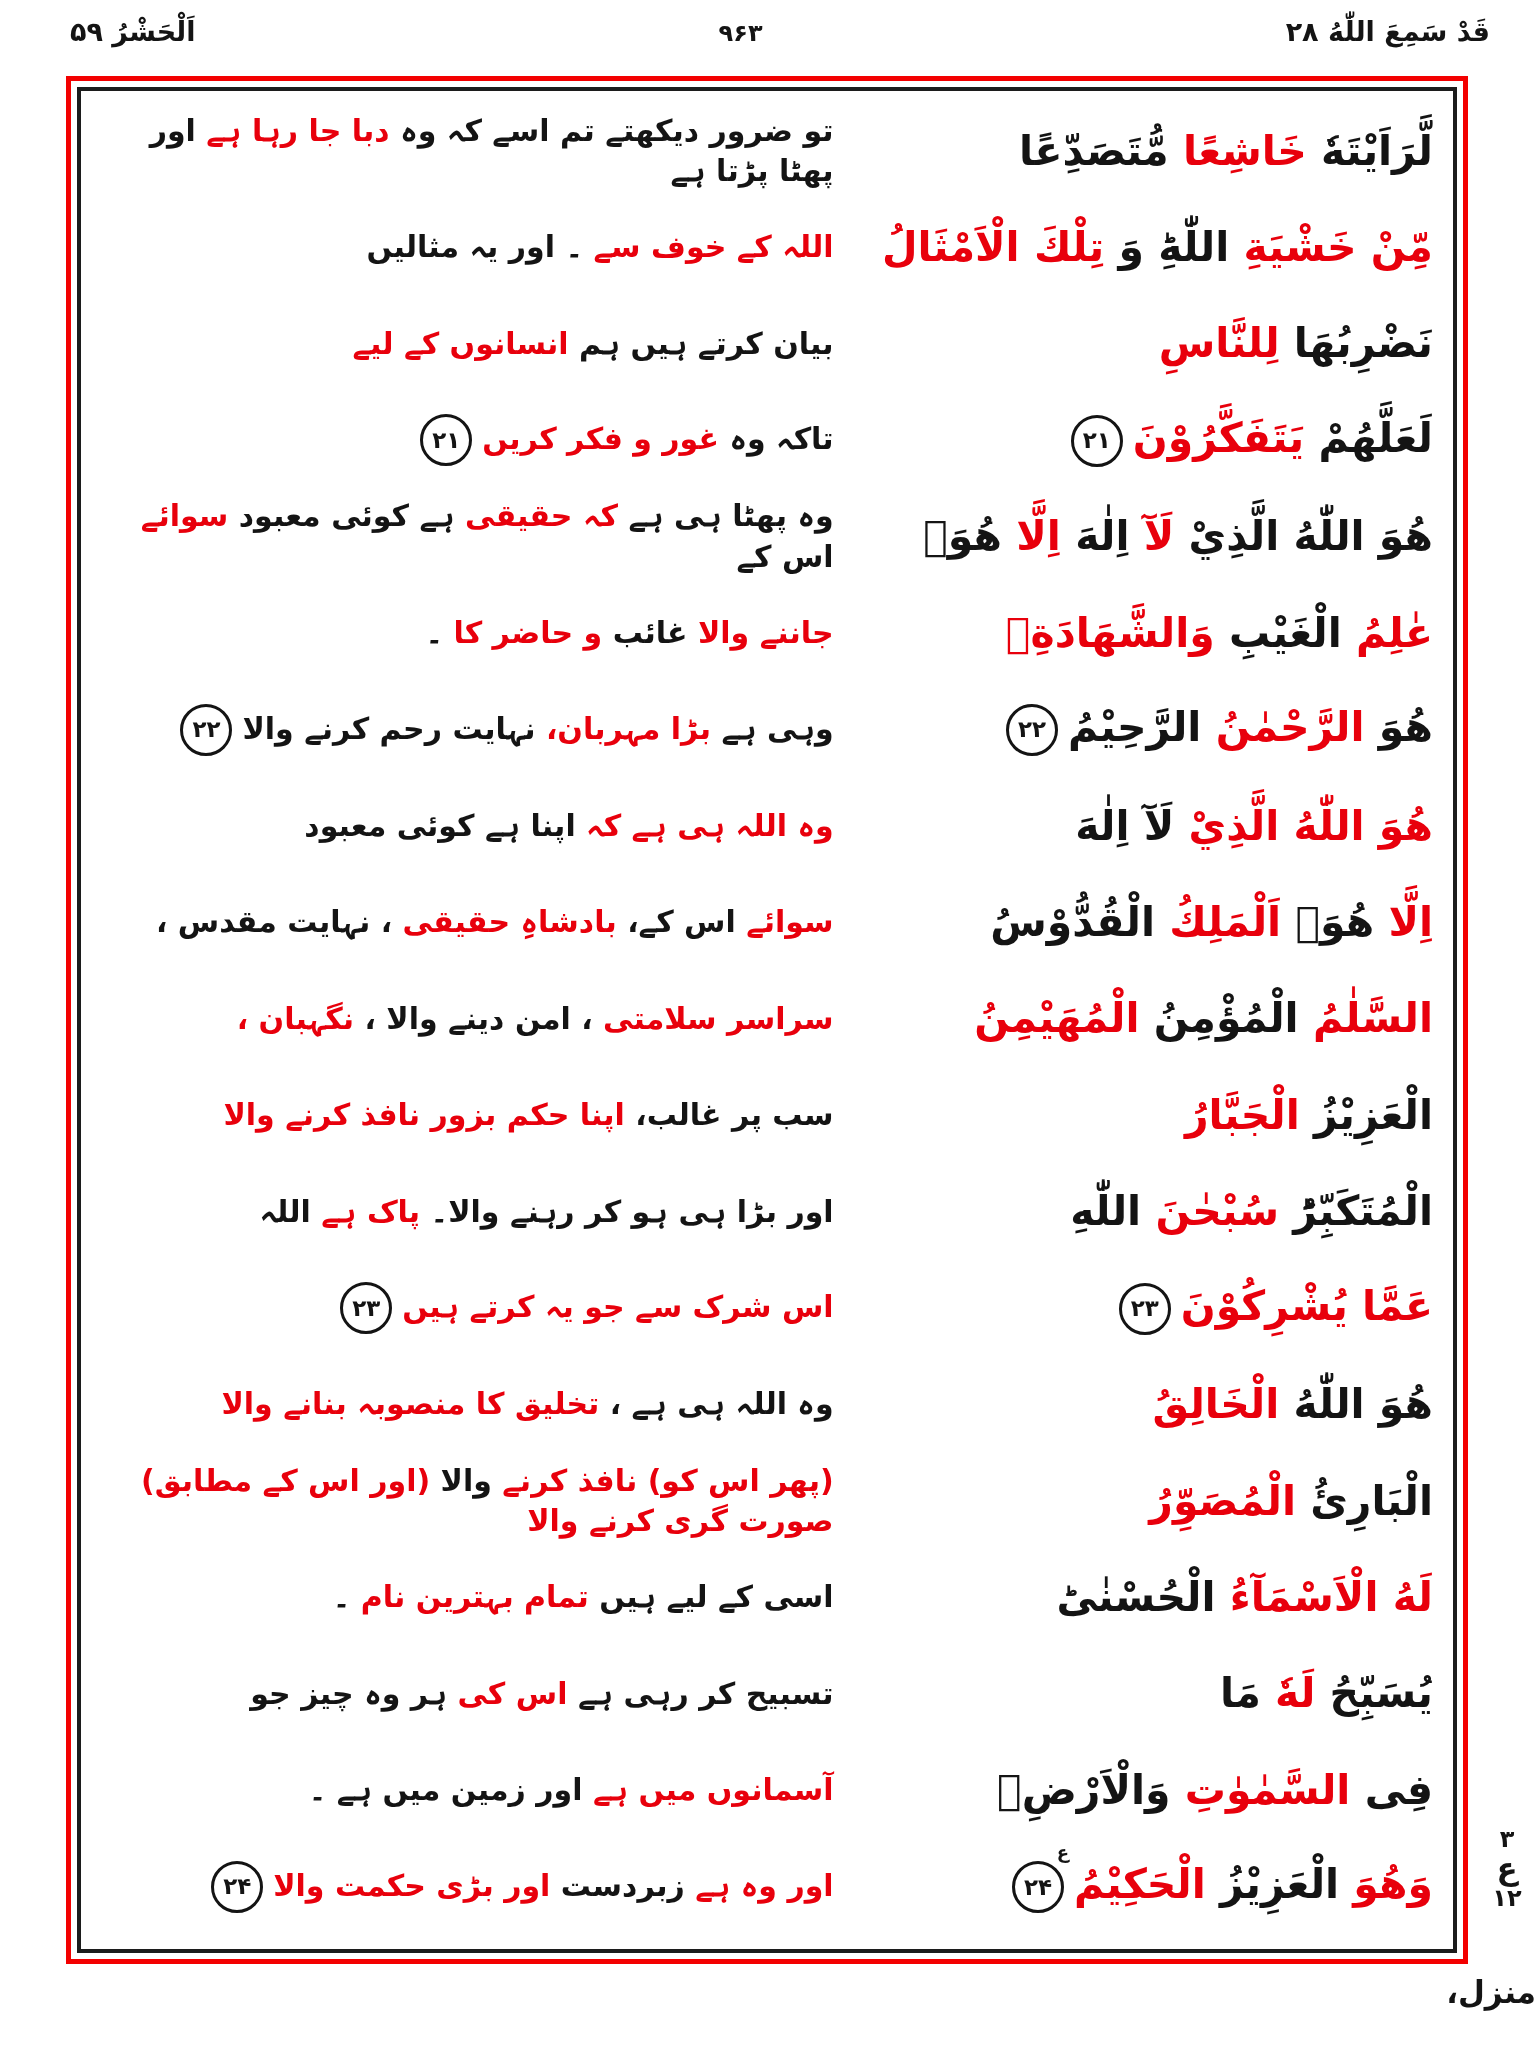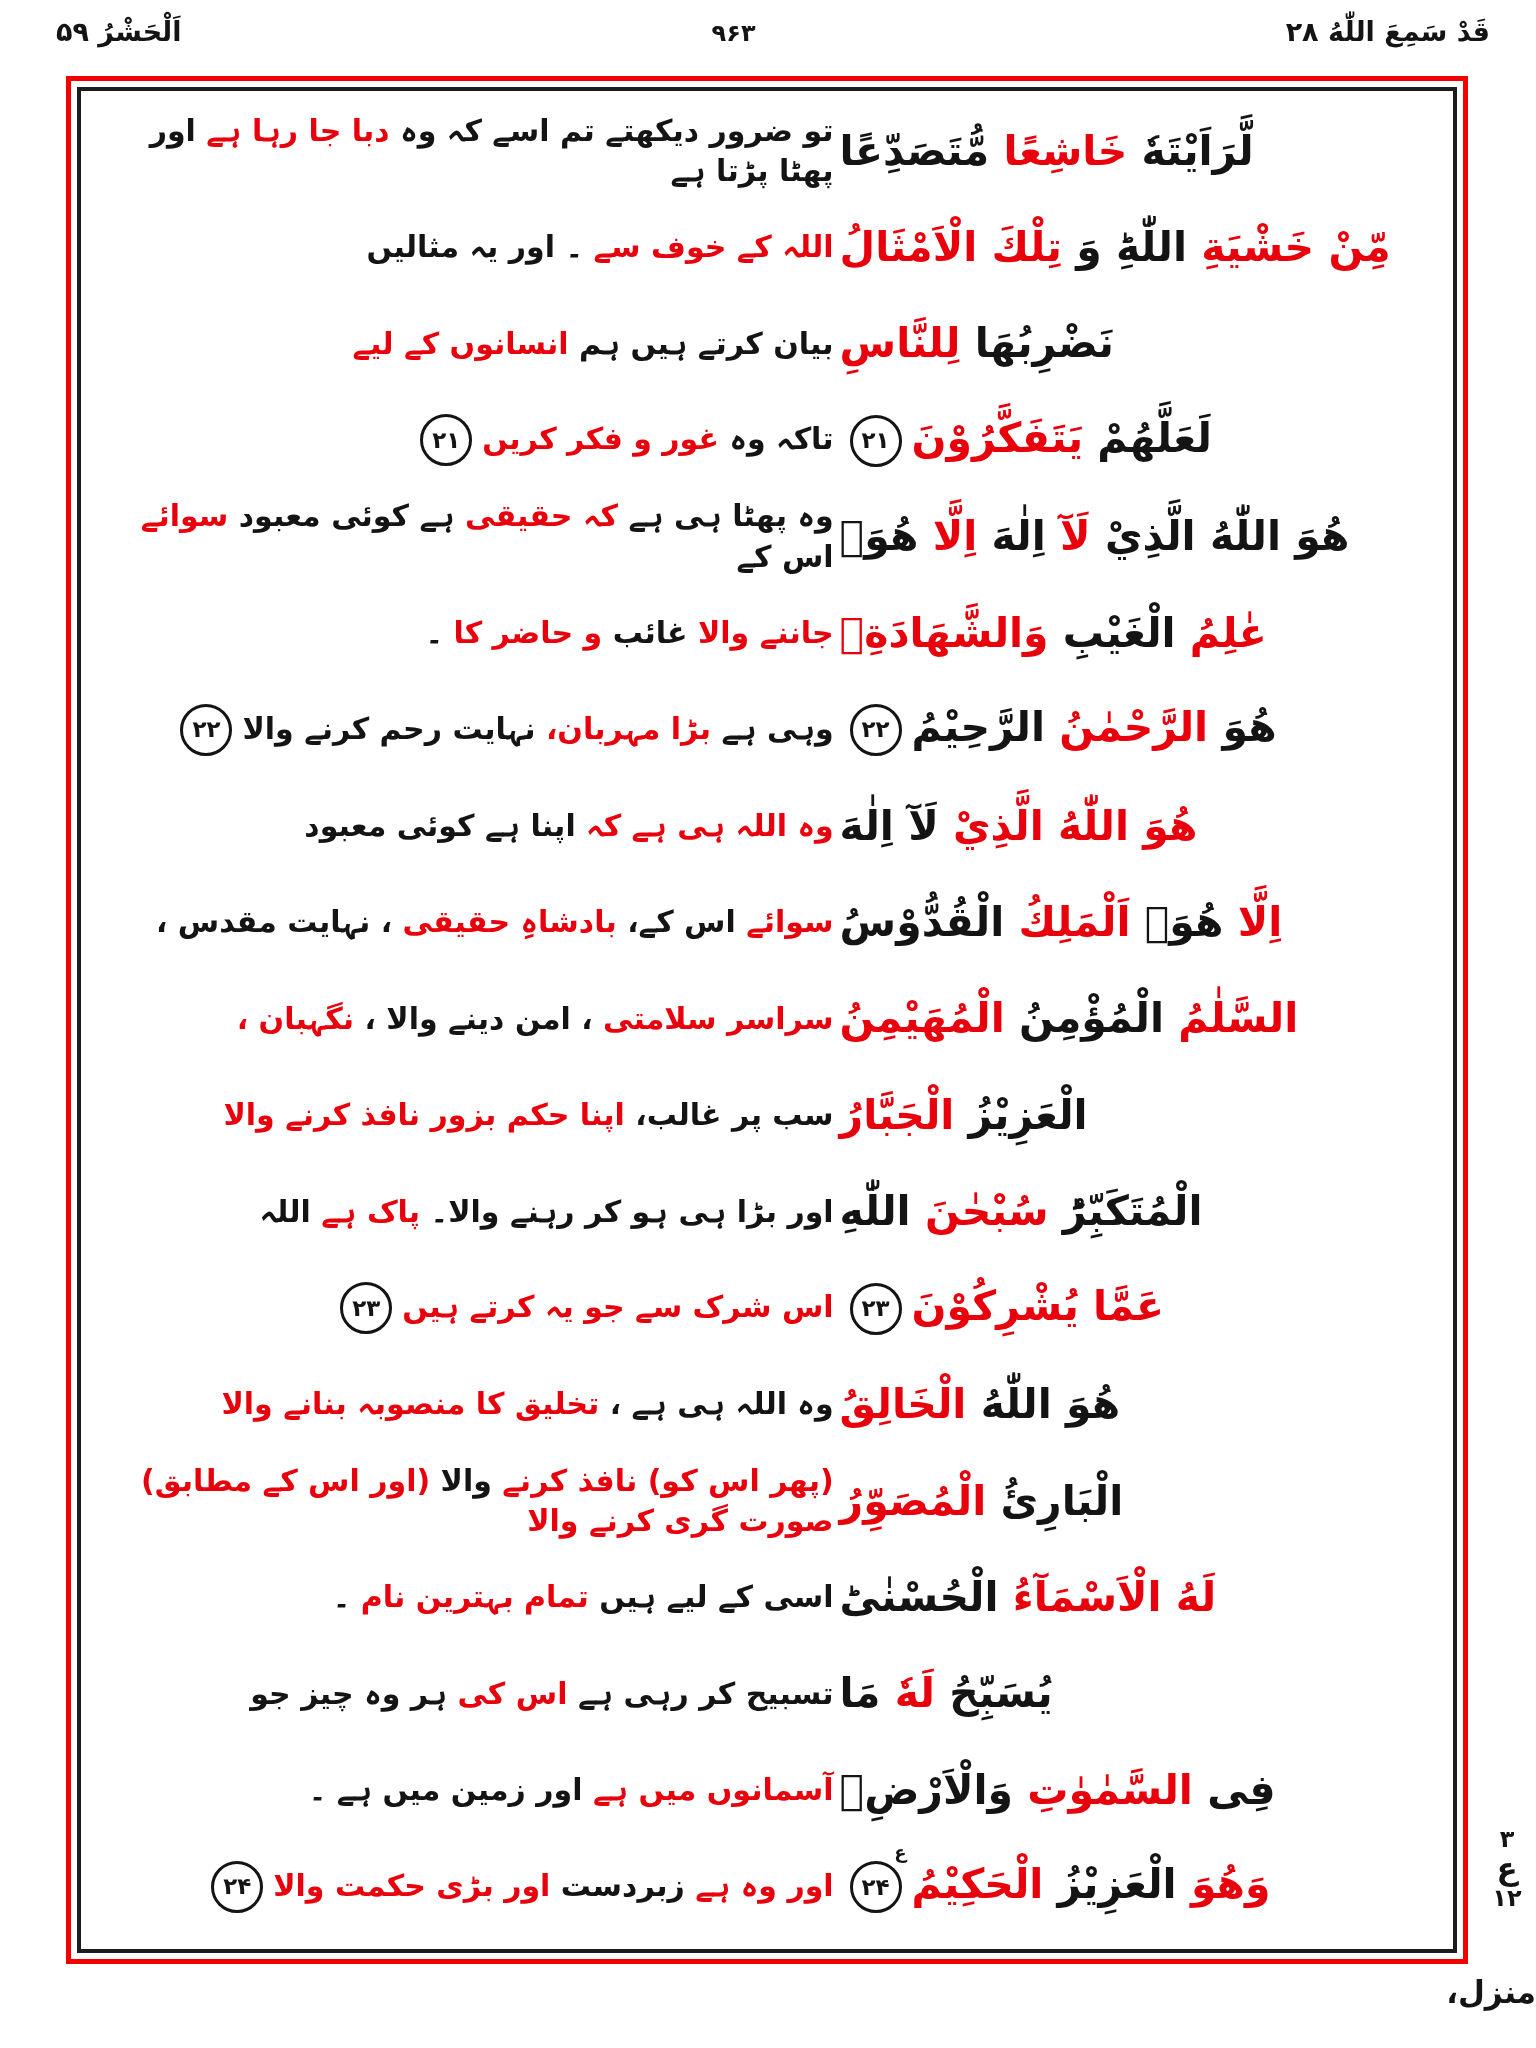--- a/index.html
+++ b/index.html
@@ -11,21 +11,21 @@
   html,body{
     margin:0;padding:0;width:1536px;height:2048px;
     background:#ffffff;overflow:hidden;
     font-family:"DejaVu Sans", sans-serif;
     color:var(--ink);
   }
   .page{position:relative;width:1536px;height:2048px;direction:rtl}
 
   
   .header{
-    position:absolute;top:16px;left:56px;right:46px;
+    position:absolute;top:16px;left:70px;right:46px;
     display:flex;justify-content:space-between;align-items:flex-end;
     direction:ltr;
     font-size:27px;font-weight:bold;color:var(--ink);
   }
   .header>div{direction:rtl;white-space:nowrap}
   .header .page-num{font-size:24px;letter-spacing:1px}
 
   
   .frame-outer{
     position:absolute;left:66px;top:76px;width:1402px;height:1888px;
@@ -36,21 +36,21 @@
     border:4px solid var(--frame-black);box-sizing:border-box;
     padding:12px 20px 14px 20px;
     display:flex;flex-direction:column;
   }
 
   
   .rows{flex:1;display:flex;flex-direction:column;direction:rtl}
   .row{flex:1;display:flex;align-items:center;min-height:0}
   .cell{box-sizing:border-box;white-space:normal}
   .arabic-cell{
-    width:45%;text-align:left;
+    width:45%;text-align:right;
     font-size:41px;font-weight:bold;line-height:1.2;
     padding-left:6px;
   }
   .urdu-cell{
     width:55%;text-align:left; 
     text-align:right;
     font-size:30px;font-weight:bold;line-height:1.35;
     padding-left:34px;
   }
   .seg-red{color:var(--red)}

